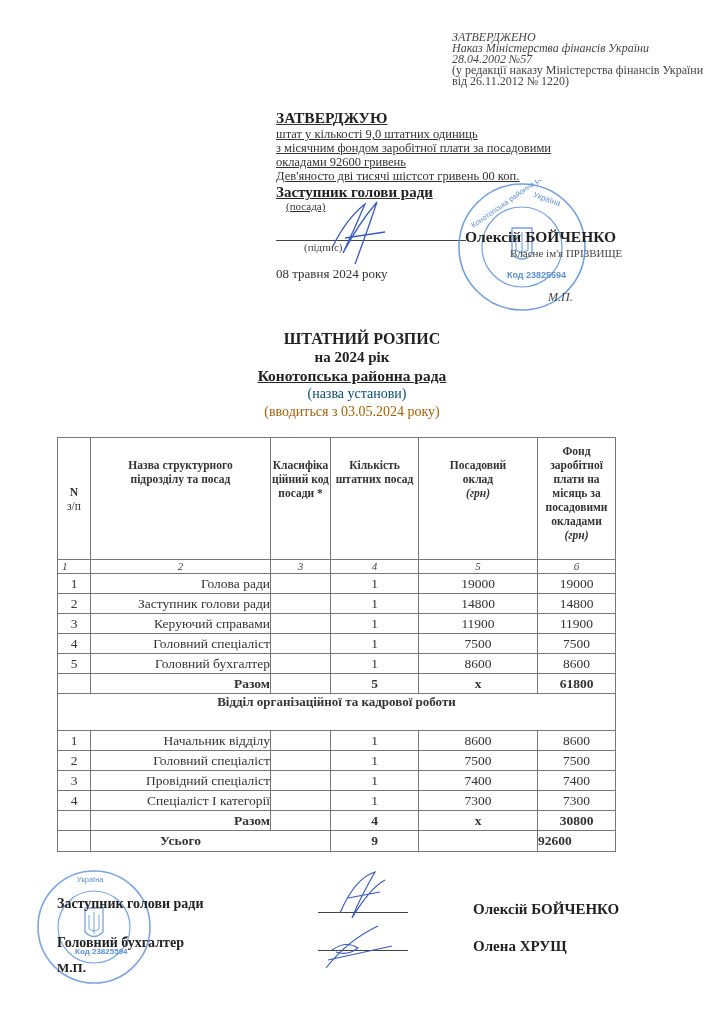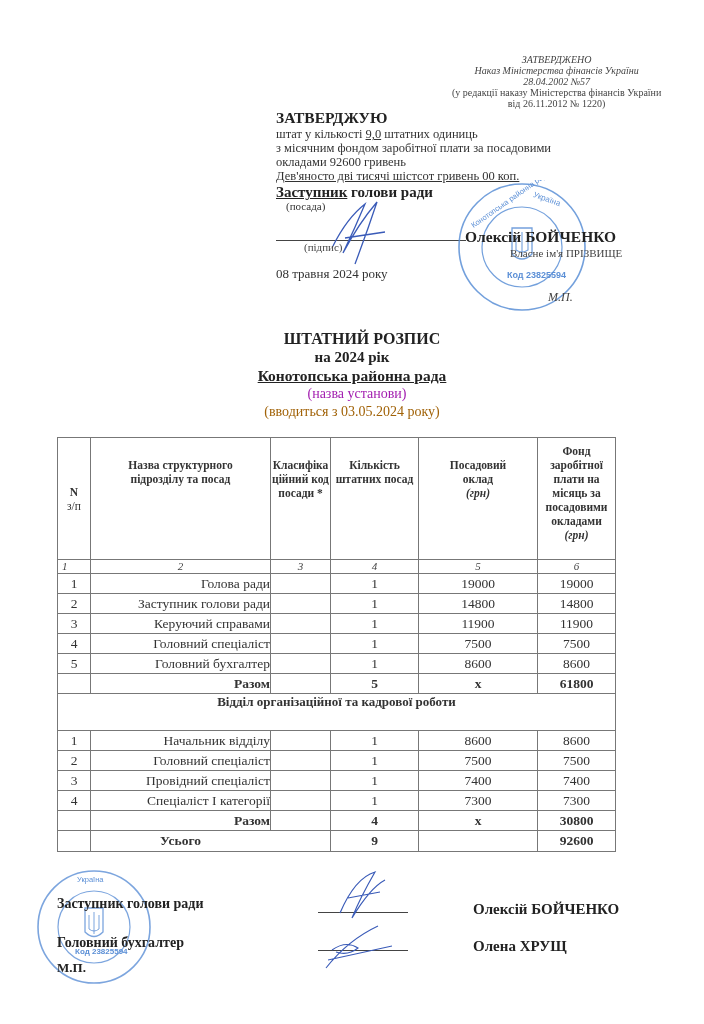--- a/index.html
+++ b/index.html
@@ -3,40 +3,40 @@
 <meta charset="utf-8">
 <style>
   html, body { margin:0; padding:0; background:#ffffff; }
   body { width:704px; height:1024px; position:relative; overflow:hidden;
          font-family:"Liberation Serif", "DejaVu Serif", serif; color:#2a2a2a; }
   .abs { position:absolute; }
   .ital { font-style:italic; }
   .ul { text-decoration:underline; }
 
   
-  #approved-note { left:452px; top:54px; font-size:10px; line-height:11px; color:#444;text-align:center; }
-
-  
-  #approve-block { left:276px; top:111px; font-size:12.5px; line-height:14px; color:#333; }
+  #approved-note { left:452px; top:32px; font-size:12px; line-height:11px; color:#444; }
+
+  
+  #approve-block { left:276px; top:111px; font-size:12.5px; line-height:14px; color:#333;text-decoration:underline; }
   #approve-block .title { font-size:15.5px; font-weight:bold; color:#222; margin-bottom:2px; }
   #approve-block .pos { font-size:15px; font-weight:bold; color:#222; margin-top:2px; }
   #approve-block .small { font-size:11px; margin-left:10px; }
   #sign-line { left:276px; top:240px; width:190px; border-top:1px solid #444; }
   #sign-label { left:304px; top:241px; font-size:11px; color:#444; }
   #approve-date { left:276px; top:266px; font-size:13px; color:#333; }
   #head-name { left:465px; top:228px; font-size:15.5px; font-weight:bold; color:#222; }
   #head-name-caption { left:510px; top:247px; font-size:11px; color:#444; }
   #mp-top { left:548px; top:290px; font-size:12px; font-style:italic; color:#444; }
 
   
   #doc-title { left:0; width:704px; top:330px; text-align:center; }
   #doc-title .t1 { font-size:16px; font-weight:bold; line-height:18px; color:#222; padding-left:20px; }
   #doc-title .t2 { font-size:15px; font-weight:bold; line-height:18px; color:#222; }
   #doc-title .t3 { font-size:15.5px; font-weight:bold; line-height:19px; color:#222; text-decoration:underline; }
-  #doc-title .t4 { font-size:14px; line-height:18px; color:#a21caf; padding-left:10px; }
+  #doc-title .t4 { font-size:14px; line-height:18px; color:#0c4a6e; padding-left:10px; }
   #doc-title .t5 { font-size:14px; line-height:18px; color:#a16207; }
 
   
   #staff-table { left:57px; top:437px; border-collapse:collapse; width:558px; table-layout:fixed; }
   #staff-table td, #staff-table th { border:1px solid #777; padding:0; }
   #staff-table th { font-weight:bold; font-size:11.5px; line-height:14px; vertical-align:top; text-align:center; color:#333; padding-top:20px; }
   #staff-table th.n-col { vertical-align:middle; padding-top:0; }
   #staff-table th.fund-col { padding-top:6px; }
   .colnum td { font-size:11px; font-style:italic; text-align:center; height:13px; line-height:13px; color:#444; }
   .row td { font-size:13.5px; height:19px; line-height:18px; color:#333; }
@@ -251,21 +251,21 @@
     <td class="c-num">4</td>
     <td class="c-num">х</td>
     <td class="c-num">30800</td>
   </tr>
 
   <tr class="grand">
     <td class="blank-left"></td>
     <td class="c-label" colspan="2" style="text-align:center;padding-right:60px">Усього</td>
     <td style="text-align:center">9</td>
     <td style="text-align:center"></td>
-    <td style="text-align:center">92600</td>
+    <td style="text-align:left">92600</td>
   </tr>
 </tbody>
   </table>
 
 <svg class="stamp" style="left:35px; top:868px;" width="118" height="118" viewBox="0 0 118 118">
   <circle cx="59" cy="59" r="56" fill="none" stroke="#5b8fd6" stroke-width="1.6" opacity="0.8"></circle>
   <circle cx="59" cy="59" r="36" fill="none" stroke="#5b8fd6" stroke-width="1.2" opacity="0.8"></circle>
   <path d="M50 40 L68 40 L68 64 Q59 73 50 64 Z" fill="none" stroke="#5b8fd6" stroke-width="1.3" opacity="0.8"></path>
   <path d="M59 44 L59 66 M54 47 L54 61 Q59 65 64 61 L64 47" fill="none" stroke="#5b8fd6" stroke-width="1" opacity="0.8"></path>
   <text x="40" y="86" font-family="Liberation Sans, sans-serif" font-size="8" fill="#5b8fd6" font-weight="bold">Код 23825594</text>

